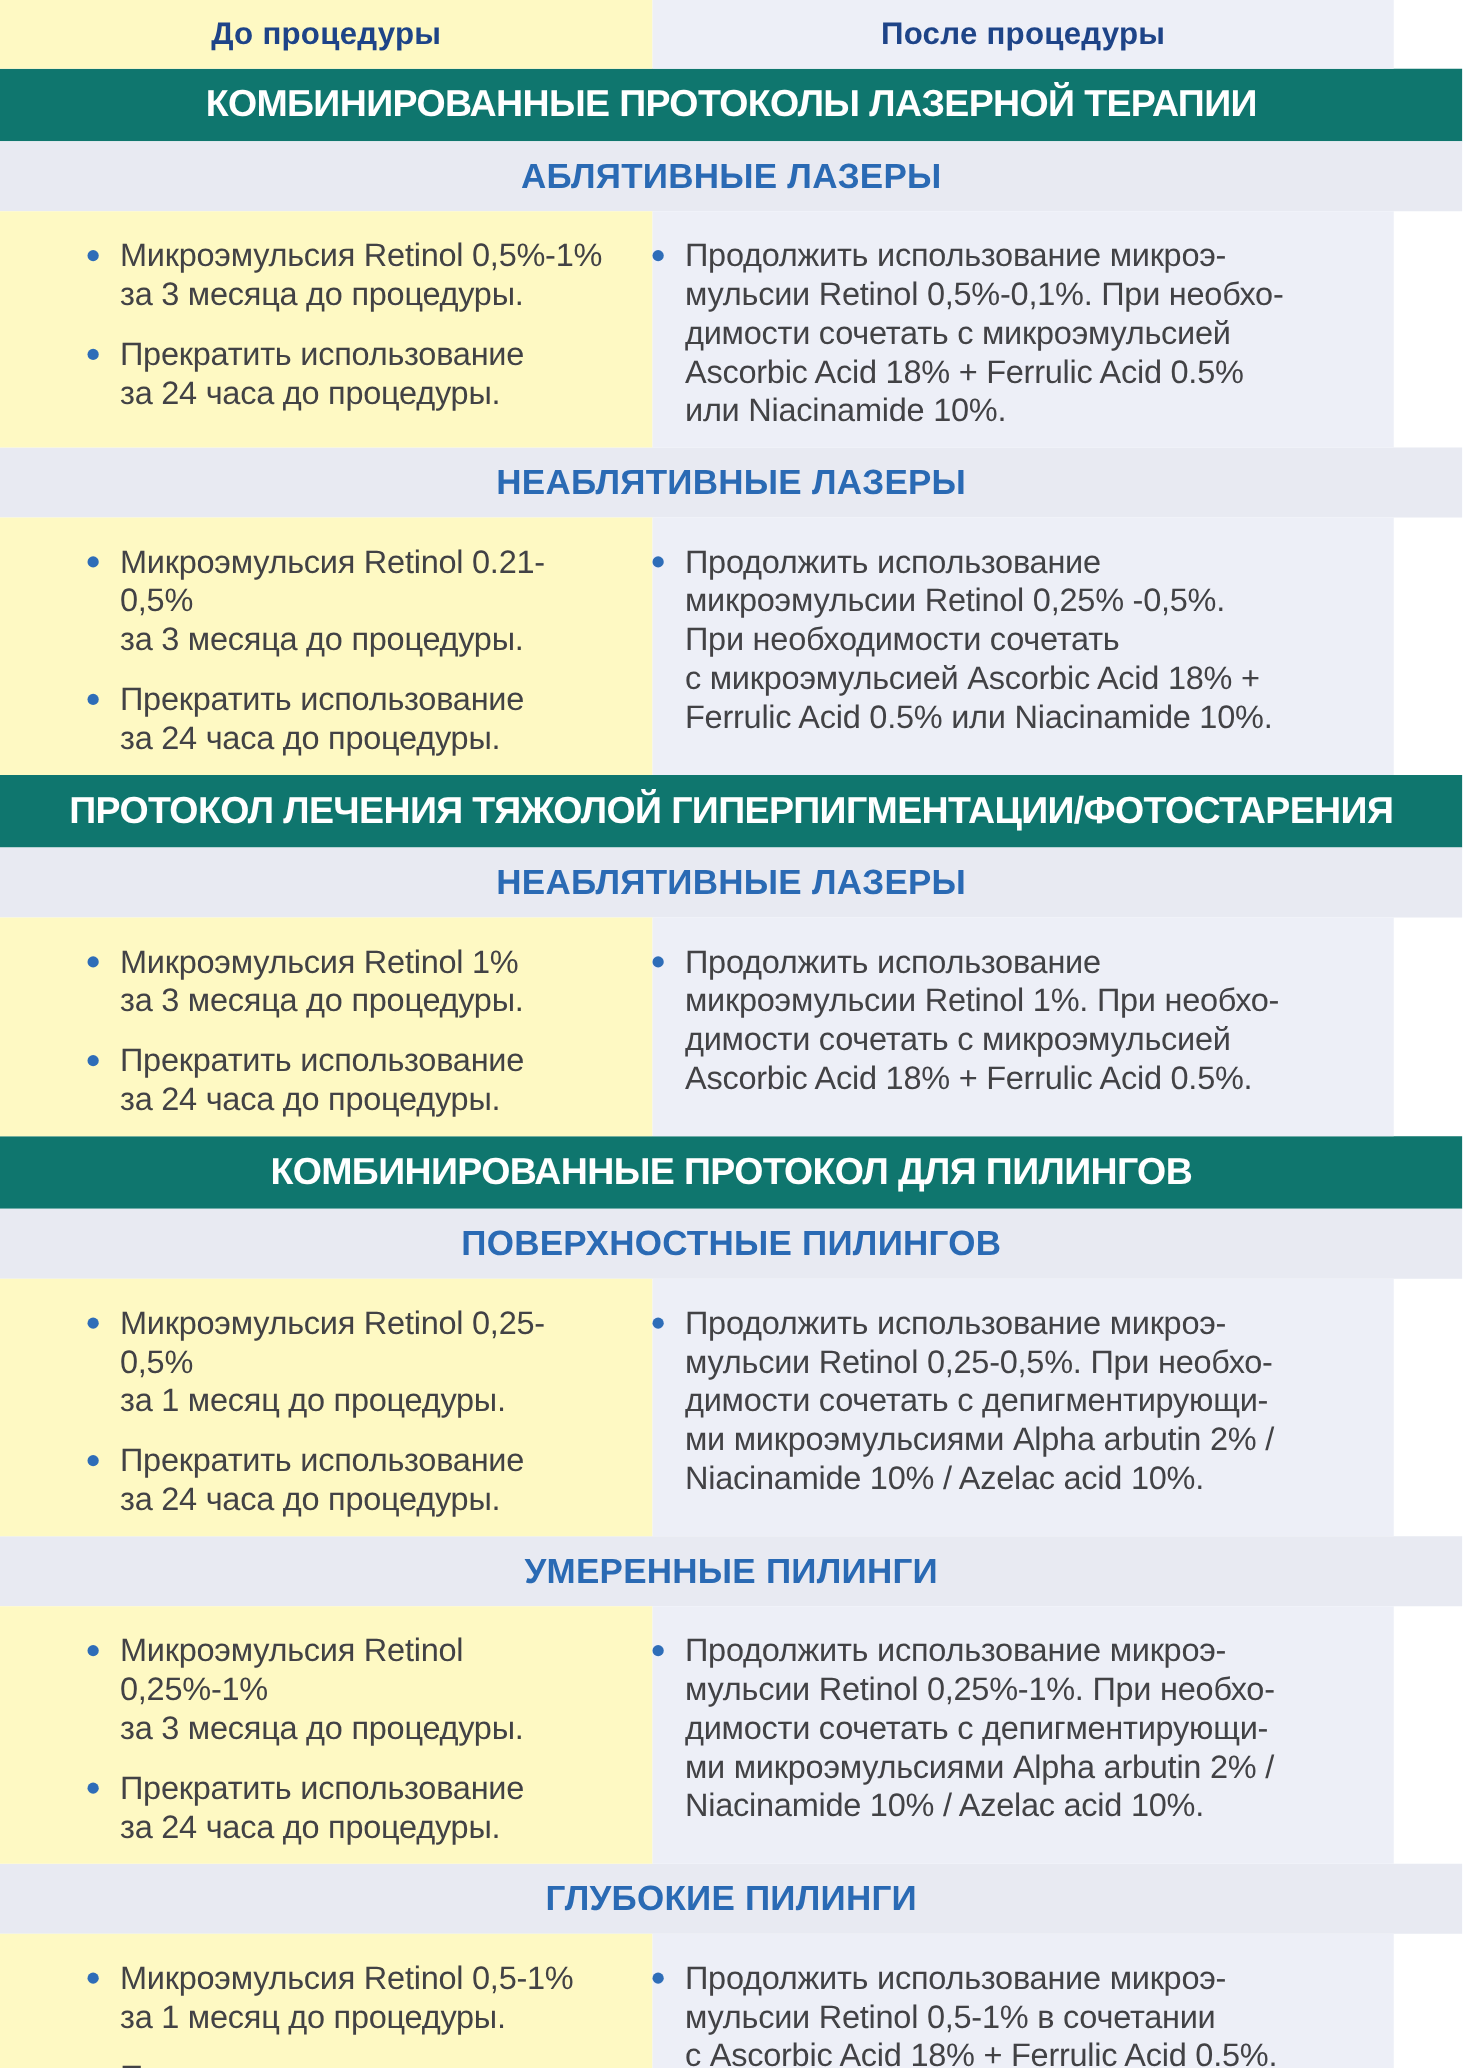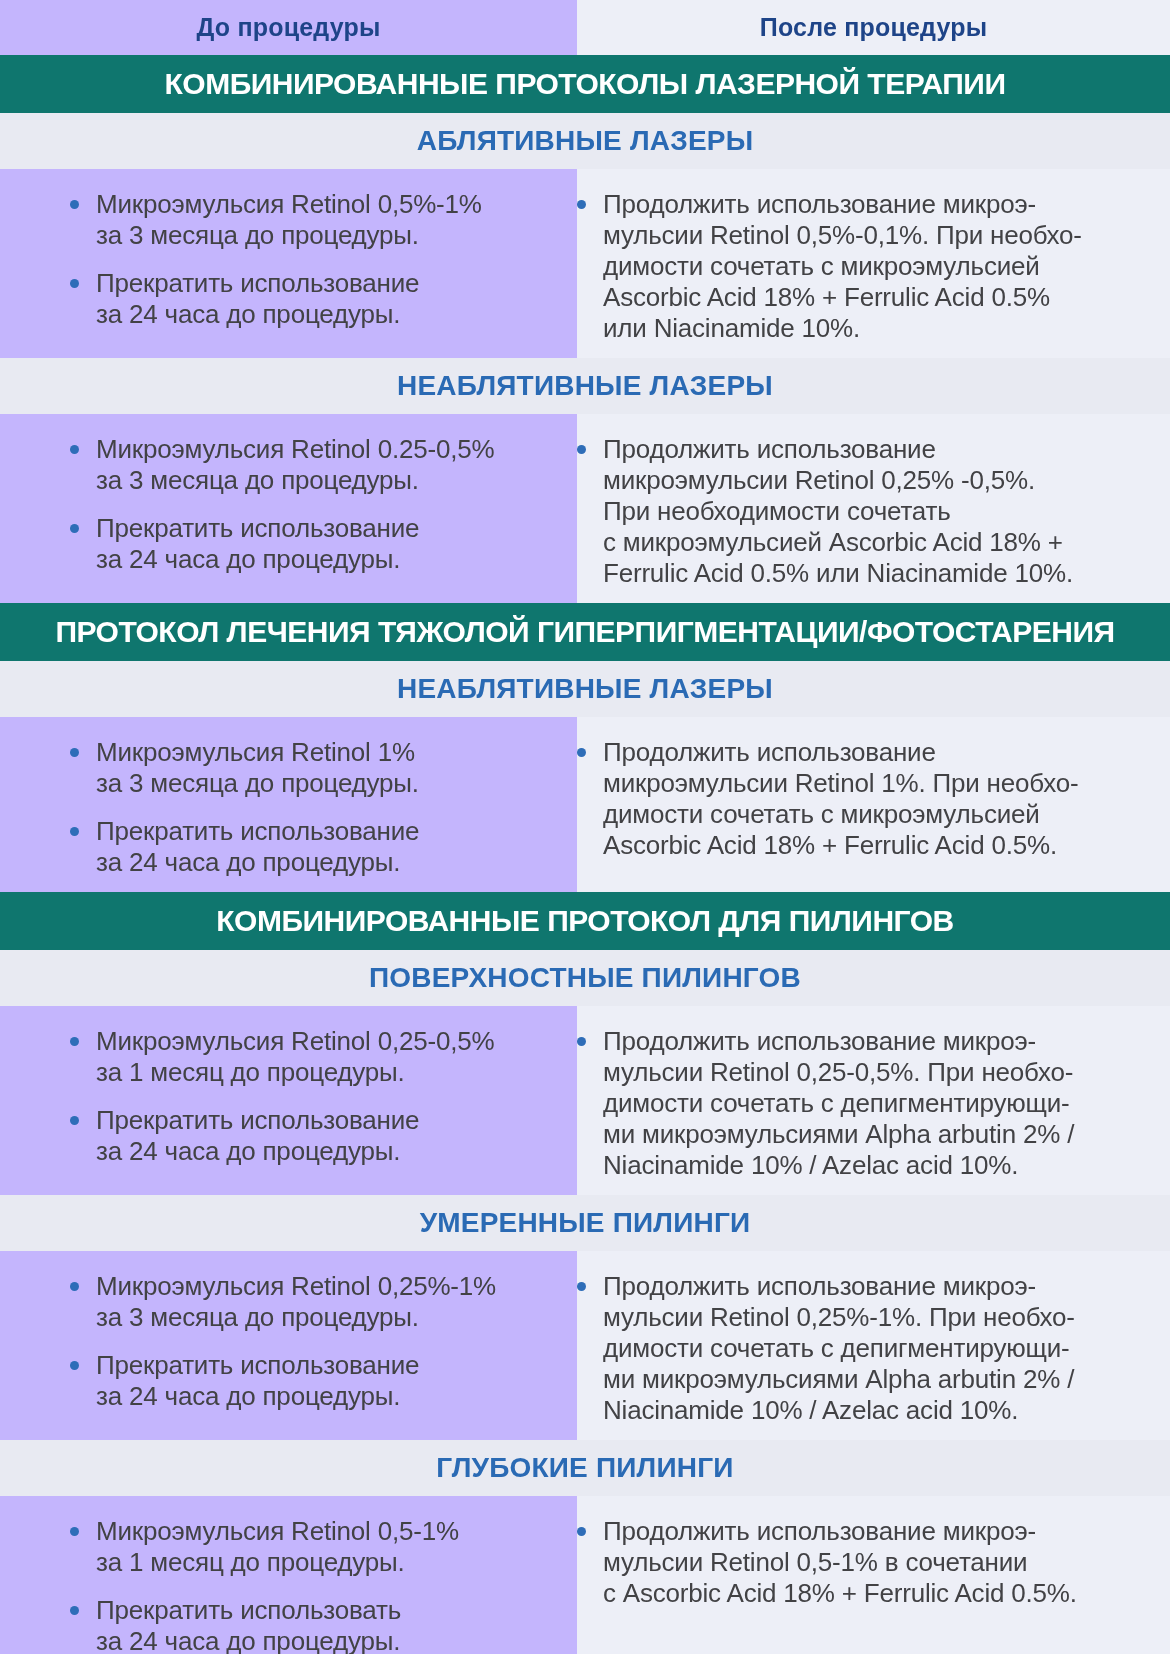--- a/index.html
+++ b/index.html
@@ -16,22 +16,22 @@
     overflow: hidden;
   }
   .row {
     display: flex;
     width: 100%;
   }
   .cell {
     box-sizing: border-box;
   }
   .cell.left {
-    width: 577px;
-    background: #c4b5fd;
+    width: 522px;
+    background: #fef9c3;
   }
   .cell.right {
     width: 593px;
     background: #edeff7;
   }
   
   .header-row { height: 55px; }
   .header-row .cell {
     display: flex;
     align-items: center;
@@ -151,21 +151,21 @@
   </div>
 
   <div class="subheader">
     <span class="subheader-label">НЕАБЛЯТИВНЫЕ ЛАЗЕРЫ</span>
   </div>
 
   <div class="row content">
     <div class="cell left">
       <div class="bullet-item">
         <span class="dot"></span>
-        <span class="bullet-text">Микроэмульсия Retinol 0.25-0,5%
+        <span class="bullet-text">Микроэмульсия Retinol 0.21-0,5%
 за 3 месяца до процедуры.</span>
       </div>
       <div class="bullet-item">
         <span class="dot"></span>
         <span class="bullet-text">Прекратить использование
 за 24 часа до процедуры.</span>
       </div>
     </div>
     <div class="cell right">
       <div class="bullet-item">

